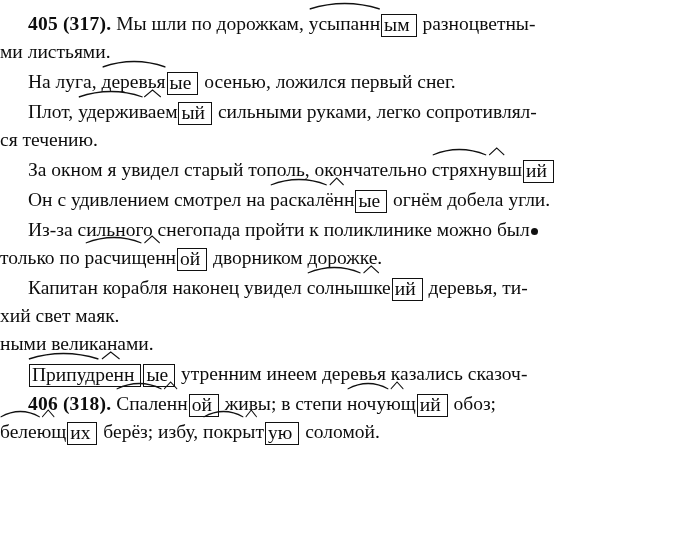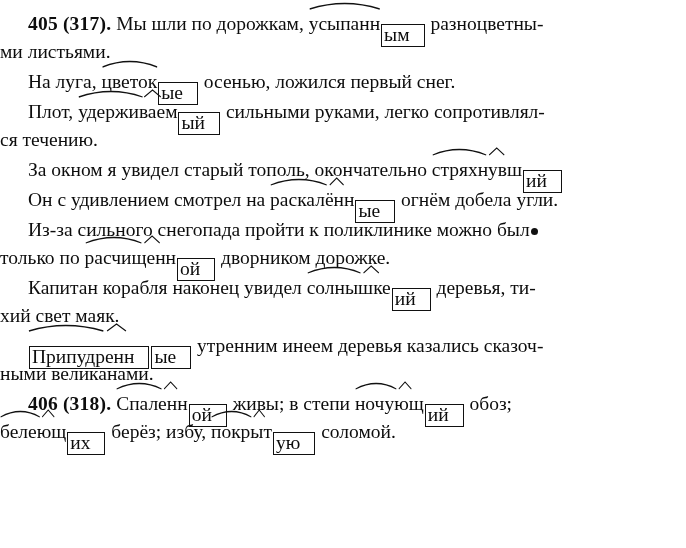--- a/index.html
+++ b/index.html
@@ -39,25 +39,25 @@
   
   .w {
     position: relative;
     display: inline-block;
     white-space: nowrap;
   }
   
   .box {
     display: inline-block;
     border: 1.3px solid #111;
-    padding: 0 14px 1px 2px;
+    padding: 0 6px 1px 2px;
     line-height: 20px;
     margin: 0 1px;
     position: relative;
-    top: 11px;
+    top: 1px;
   }
   
   .arc {
     position: relative;
     display: inline-block;
   }
   .arc > .arcline {
     position: absolute;
     left: 0;
     right: 0;
@@ -98,21 +98,21 @@
   </p>
   <p class="para">
     <span>ми листьями.</span>
   </p>
 
   <p class="para pblock">
     <span class="indent"></span><span>На луга, </span><span class="w"><span class="arc"><span class="arcline">
             <svg viewBox="0 0 100 9" preserveAspectRatio="none">
               <path d="M1 8 Q50 -3 99 8" fill="none" stroke="#111" stroke-width="1.3"></path>
             </svg>
-          </span><span>цветок</span></span><span class="box">ые</span></span><span> осенью, ложился первый снег.</span>
+          </span><span>деревья</span></span><span class="box">ые</span></span><span> осенью, ложился первый снег.</span>
   </p>
 
   <p class="para pblock">
     <span class="indent"></span><span>Плот, </span><span class="w"><span class="arc"><span class="arcline">
             <svg viewBox="0 0 120 9" preserveAspectRatio="none">
               <path d="M1 8 Q40 -3 78 8" fill="none" stroke="#111" stroke-width="1.3"></path>
               <path d="M80 8 L90 1 L100 8" fill="none" stroke="#111" stroke-width="1.3"></path>
             </svg>
           </span><span>удерживаем</span></span><span class="box">ый</span></span><span> сильными руками, легко сопротивлял-</span>
   </p>
@@ -157,31 +157,31 @@
             <svg viewBox="0 0 110 9" preserveAspectRatio="none">
               <path d="M1 8 Q36 -3 70 8" fill="none" stroke="#111" stroke-width="1.3"></path>
               <path d="M74 8 L84 1 L94 8" fill="none" stroke="#111" stroke-width="1.3"></path>
             </svg>
           </span><span>солнышке</span></span><span class="box">ий</span></span><span> деревья, ти-</span>
   </p>
   <p class="para">
     <span>хий свет маяк.</span>
   </p>
 
+  <p class="para">
+    <span>ными великанами.</span>
+  </p>
   <p class="para pblock">
     <span class="indent"></span><span class="w"><span class="arc"><span class="arcline">
             <svg viewBox="0 0 130 9" preserveAspectRatio="none">
               <path d="M1 8 Q40 -3 80 8" fill="none" stroke="#111" stroke-width="1.3"></path>
               <path d="M84 8 L94 1 L104 8" fill="none" stroke="#111" stroke-width="1.3"></path>
             </svg>
           </span><span class="box">Припудренн</span></span><span class="box">ые</span></span><span> утренним инеем деревья казались сказоч-</span>
   </p>
-  <p class="para">
-    <span>ными великанами.</span>
-  </p>
 
   <p class="para pblock">
     <span class="indent"></span><span class="num">406 (318).</span>
     <span class="w"><span class="arc"><span class="arcline">
             <svg viewBox="0 0 110 9" preserveAspectRatio="none">
               <path d="M1 8 Q36 -3 70 8" fill="none" stroke="#111" stroke-width="1.3"></path>
               <path d="M74 8 L84 1 L94 8" fill="none" stroke="#111" stroke-width="1.3"></path>
             </svg>
           </span><span>Спаленн</span></span><span class="box">ой</span></span><span> живы; в степи </span><span class="w"><span class="arc"><span class="arcline">
             <svg viewBox="0 0 110 9" preserveAspectRatio="none">

